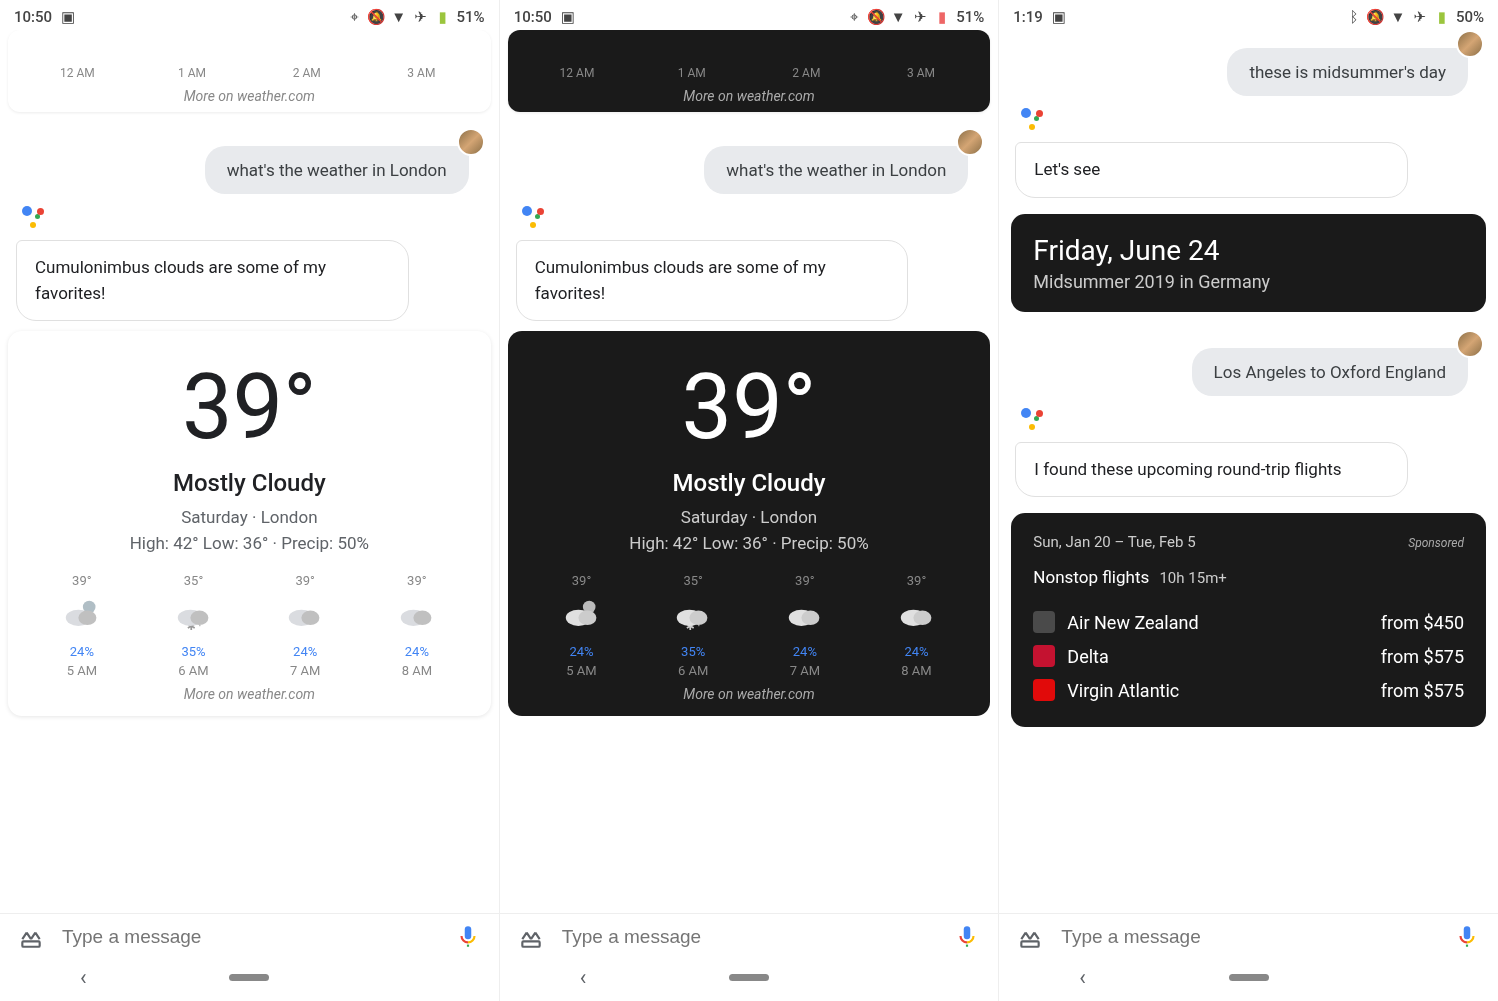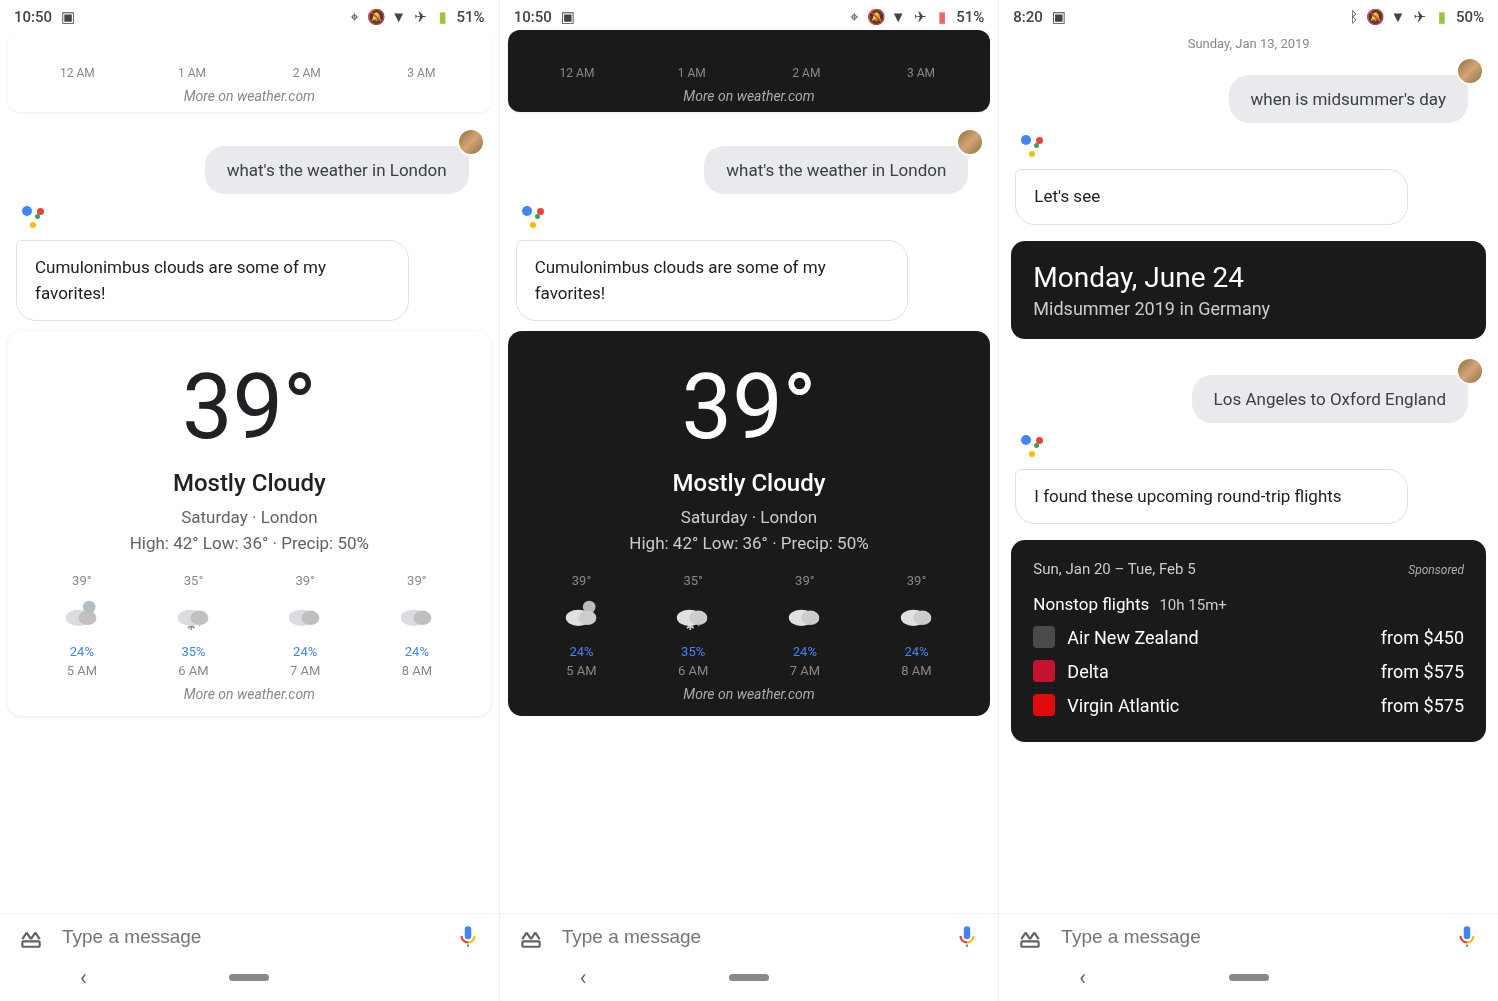--- a/index.html
+++ b/index.html
@@ -119,21 +119,21 @@
   padding: 20px 22px;
   margin: 6px 8px 10px;
 }
 .dark-card .dtitle { font-size: 28px; font-weight: 400; margin-bottom: 4px; }
 .dark-card .dsub { font-size: 18px; color: #ccc; }
 .flights-card { font-size: 16px; }
 .flights-card .ftitle { font-size: 20px; font-weight: 400; line-height: 1.4; margin-bottom: 8px; }
 .flights-card .fdate-row { display: flex; justify-content: space-between; align-items: baseline; margin-bottom: 16px; }
 .flights-card .fdate { color: #ccc; font-size: 15px; }
 .flights-card .spon { color: #aaa; font-size: 12px; font-style: italic; }
-.flights-card .nonstop { font-size: 17px; margin-bottom: 6px; }
+.flights-card .nonstop { font-size: 17px; margin-bottom: 18px; }
 .flights-card .nonstop .dur { font-size: 15px; color: #ccc; margin-left: 6px; }
 .flight-row { display: flex; align-items: center; padding: 6px 0; font-size: 18px; }
 .airline-icon { width: 22px; height: 22px; border-radius: 4px; margin-right: 12px; flex-shrink: 0; }
 .flight-row .name { flex: 1; }
 .flight-row .price { color: #fff; }
 .input-bar {
   display: flex;
   align-items: center;
   padding: 10px 18px;
   border-top: 1px solid #eee;
@@ -393,46 +393,45 @@
 
   <div class="nav-bar">
     <span class="nav-back">‹</span>
     <div class="nav-pill"></div>
   </div>
 </div>
 
 <div class="screen">
   <div class="status-bar">
     <div class="status-left">
-      <span>8:20</span>
+      <span>1:19</span>
       <span class="status-icon">▣</span>
     </div>
     <div class="status-right">
       <span class="status-icon">ᛒ</span>
       <span class="status-icon">🔕</span>
       <span class="status-icon">▼</span>
       <span class="status-icon">✈</span>
       <span class="status-icon" style="color:#9bc53d">▮</span>
       <span>50%</span>
     </div>
   </div>
 
   <div class="chat-area">
-    <div class="date-header">Sunday, Jan 13, 2019</div>
 
     <div class="user-row" style="padding-top:0">
-      <div class="user-bubble">when is midsummer's day</div>
+      <div class="user-bubble">these is midsummer's day</div>
       <div class="avatar"></div>
     </div>
 
     <div class="assistant-icon-row"><span class="gdots"><span></span></span></div>
     <div class="assistant-bubble">Let's see</div>
 
     <div class="dark-card">
-      <div class="dtitle">Monday, June 24</div>
+      <div class="dtitle">Friday, June 24</div>
       <div class="dsub">Midsummer 2019 in Germany</div>
     </div>
 
     <div class="user-row">
       <div class="user-bubble">Los Angeles to Oxford England</div>
       <div class="avatar"></div>
     </div>
 
     <div class="assistant-icon-row"><span class="gdots"><span></span></span></div>
     <div class="assistant-bubble">I found these upcoming round-trip flights</div>

